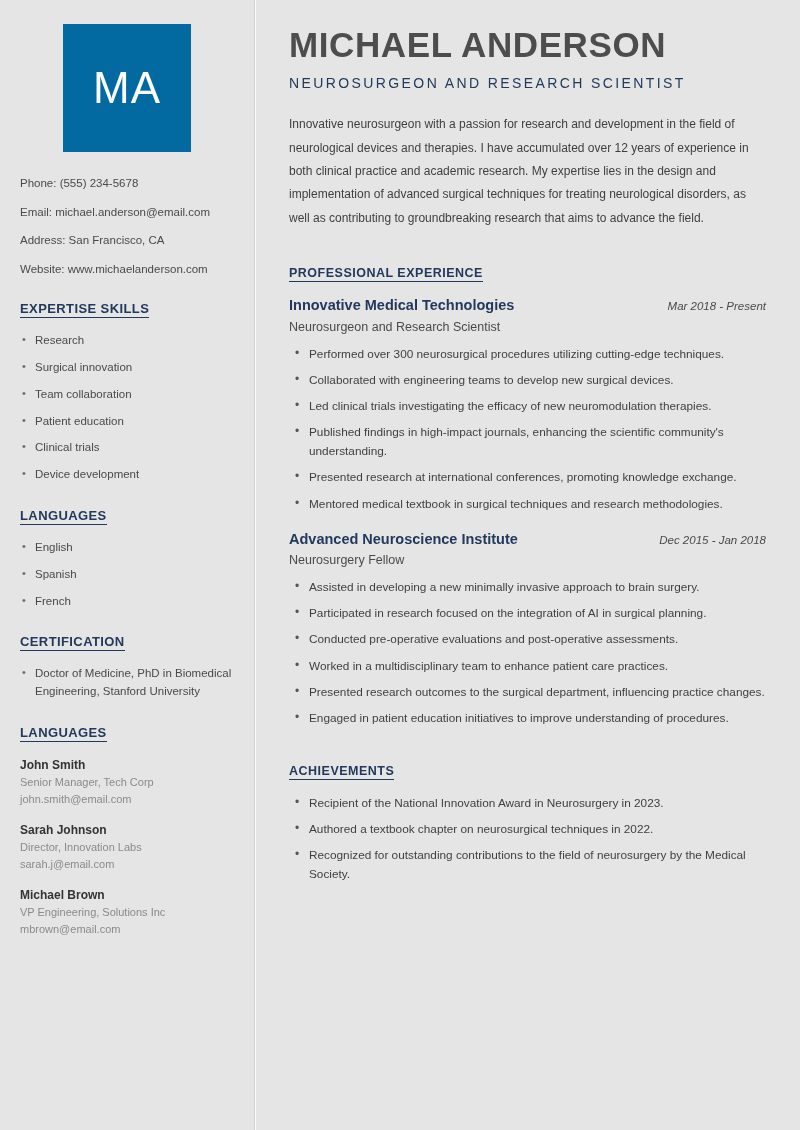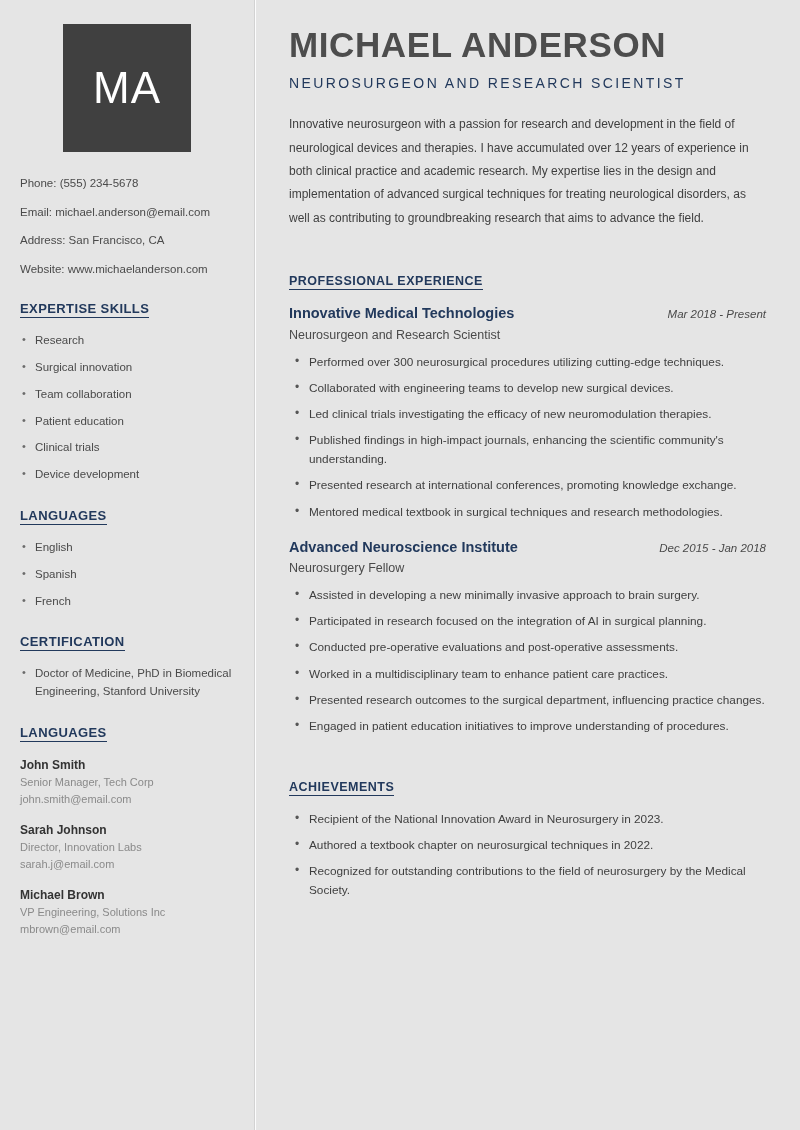--- a/index.html
+++ b/index.html
@@ -26,21 +26,21 @@
     height: 1130px;
     background: #e5e5e5;
     border-right: 1px solid #d2d2d2;
     box-sizing: border-box;
     padding: 24px 20px 20px 20px;
   }
   .avatar {
     width: 128px;
     height: 128px;
     margin: 0 auto 0 auto;
-    background: #404040;
+    background: #0369a1;
     display: flex;
     align-items: center;
     justify-content: center;
   }
   .avatar-initials {
     color: #ffffff;
     font-size: 44px;
     font-weight: normal;
     letter-spacing: 1px;
     line-height: 1;
@@ -141,21 +141,21 @@
   }
 
   .main-heading {
     display: inline-block;
     font-size: 12.5px;
     font-weight: bold;
     color: #22395c;
     letter-spacing: 0.5px;
     border-bottom: 1.5px solid #22395c;
     padding-bottom: 1px;
-    margin: 22px 0 14px 0;
+    margin: 14px 0 14px 0;
   }
   .exp-item { margin-bottom: 16px; }
   .exp-top {
     display: flex;
     align-items: baseline;
     justify-content: space-between;
   }
   .exp-company {
     font-size: 14.5px;
     font-weight: bold;

